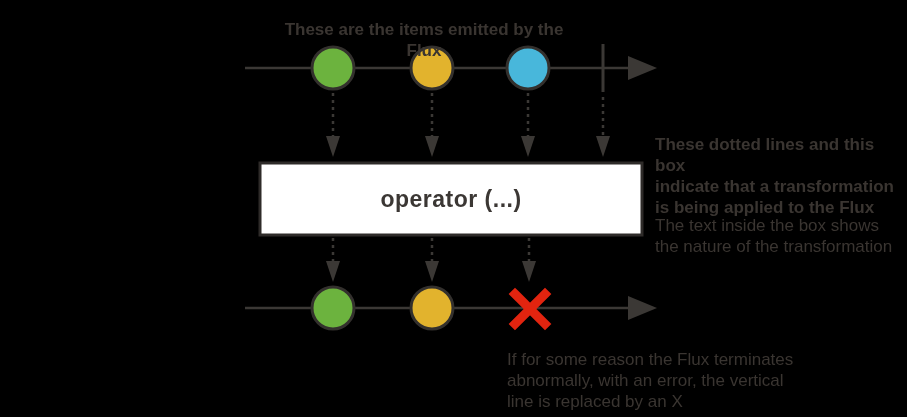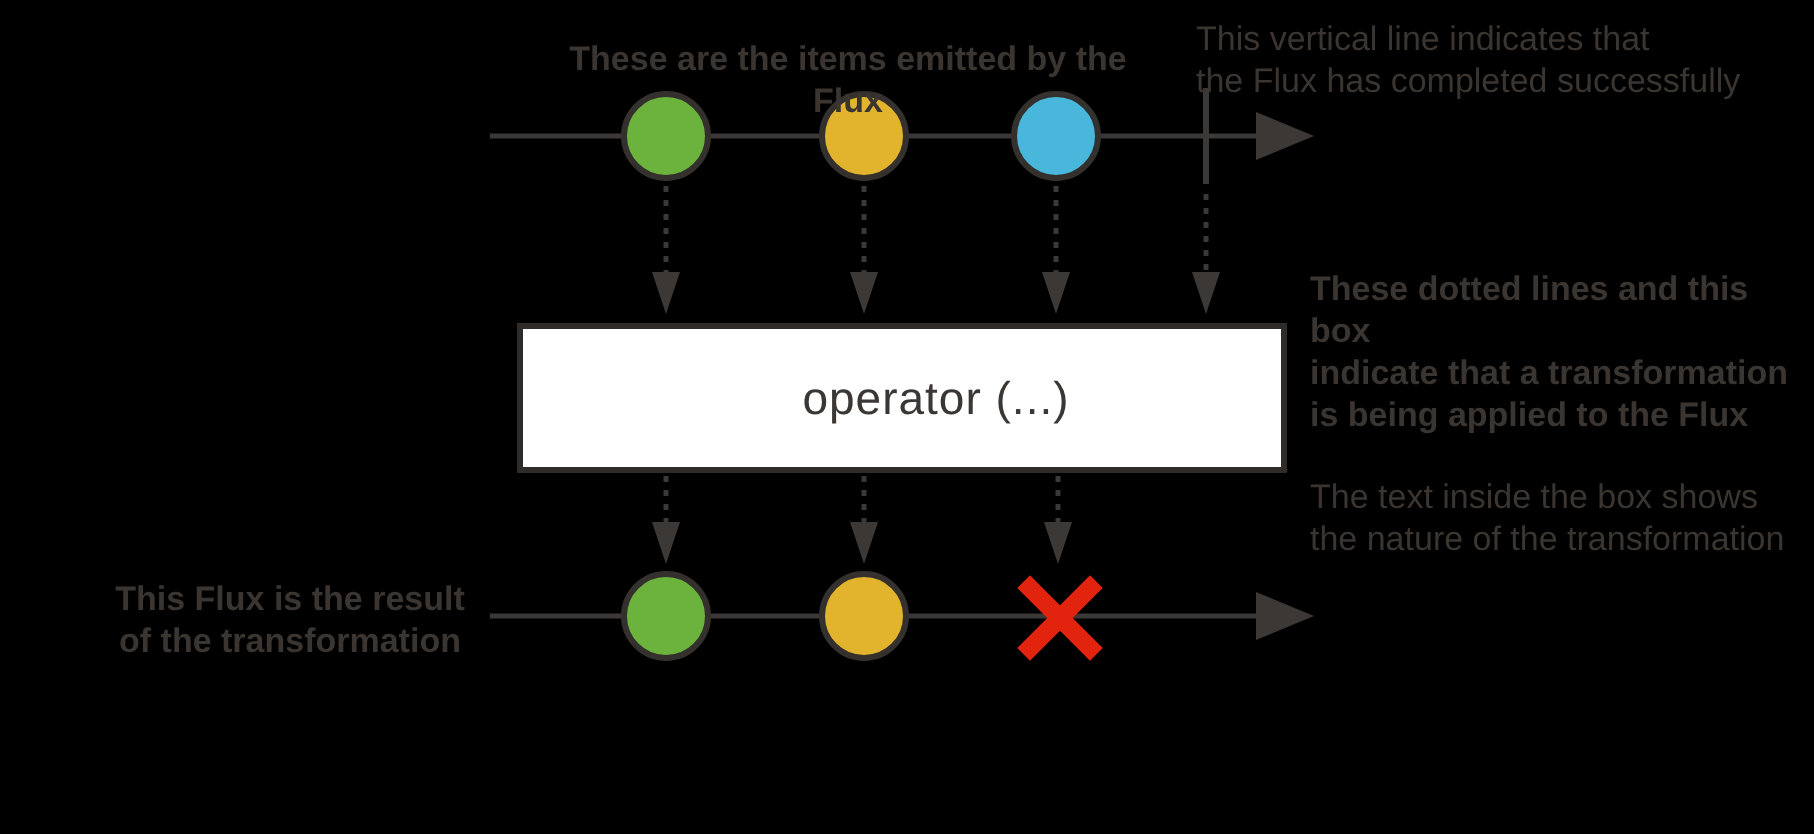--- a/index.html
+++ b/index.html
@@ -18,23 +18,22 @@
     line-height:21px;
     white-space:pre-line;
   }
   .note.center { text-align:center;font-weight:bold; }
   .operator-label {
     position:absolute;
     left:260px; top:163px; width:382px; height:72px;
     display:flex; align-items:center; justify-content:center;
     color:#3b3734;
     font-size:23px;
-    font-weight:normal;
+    font-weight:bold;
     letter-spacing:0.5px;
-    margin-left:17px;
   }
   .tl      { stroke-width:2.5px; fill:none; }
   .dotted  { stroke-width:2.5px; fill:none; stroke-dasharray:3 4; }
   .vline   { stroke-width:3px;   fill:none; }
   .marble  { stroke-width:3px; }
   .opbox   { stroke-width:3px; }
   .xmark   { stroke-width:9px; stroke-linecap:square; fill:none; }
 </style>
 </head>
 <body>
@@ -82,29 +81,28 @@
 
     <g class="xmark">
       <line x1="515" y1="294" x2="545" y2="324" stroke="#e2240f"></line>
       <line x1="545" y1="294" x2="515" y2="324" stroke="#e2240f"></line>
     </g>
   </svg>
 
 
   <div class="note center" style="left:268px; top:19px; width:312px;">These are the items emitted by the Flux</div>
 
-  <div class="note" style="left:598px; top:9px; width:295px;">This vertical line indicates that
-the Flux has completed successfully</div>
 
   <div class="note" style="left:655px; top:134px; width:252px;font-weight:bold;">These dotted lines and this box
 indicate that a transformation
 is being applied to the Flux</div>
 
-  <div class="note" style="left:655px; top:215px; width:252px;margin-top:23px;">The text inside the box shows
+  <div class="note" style="left:655px; top:215px; width:252px;">The text inside the box shows
 the nature of the transformation</div>
 
-  <div class="note center" style="left:25px; top:289px; width:240px;">This Flux is the result
-of the transformation</div>
 
+  <div class="note" style="left:507px; top:349px; width:310px;">If for some reason the Flux terminates
+abnormally, with an error, the vertical
+line is replaced by an X</div>
 
   <div class="operator-label">operator (...)</div>
 
 </div>
 
 </body></html>

